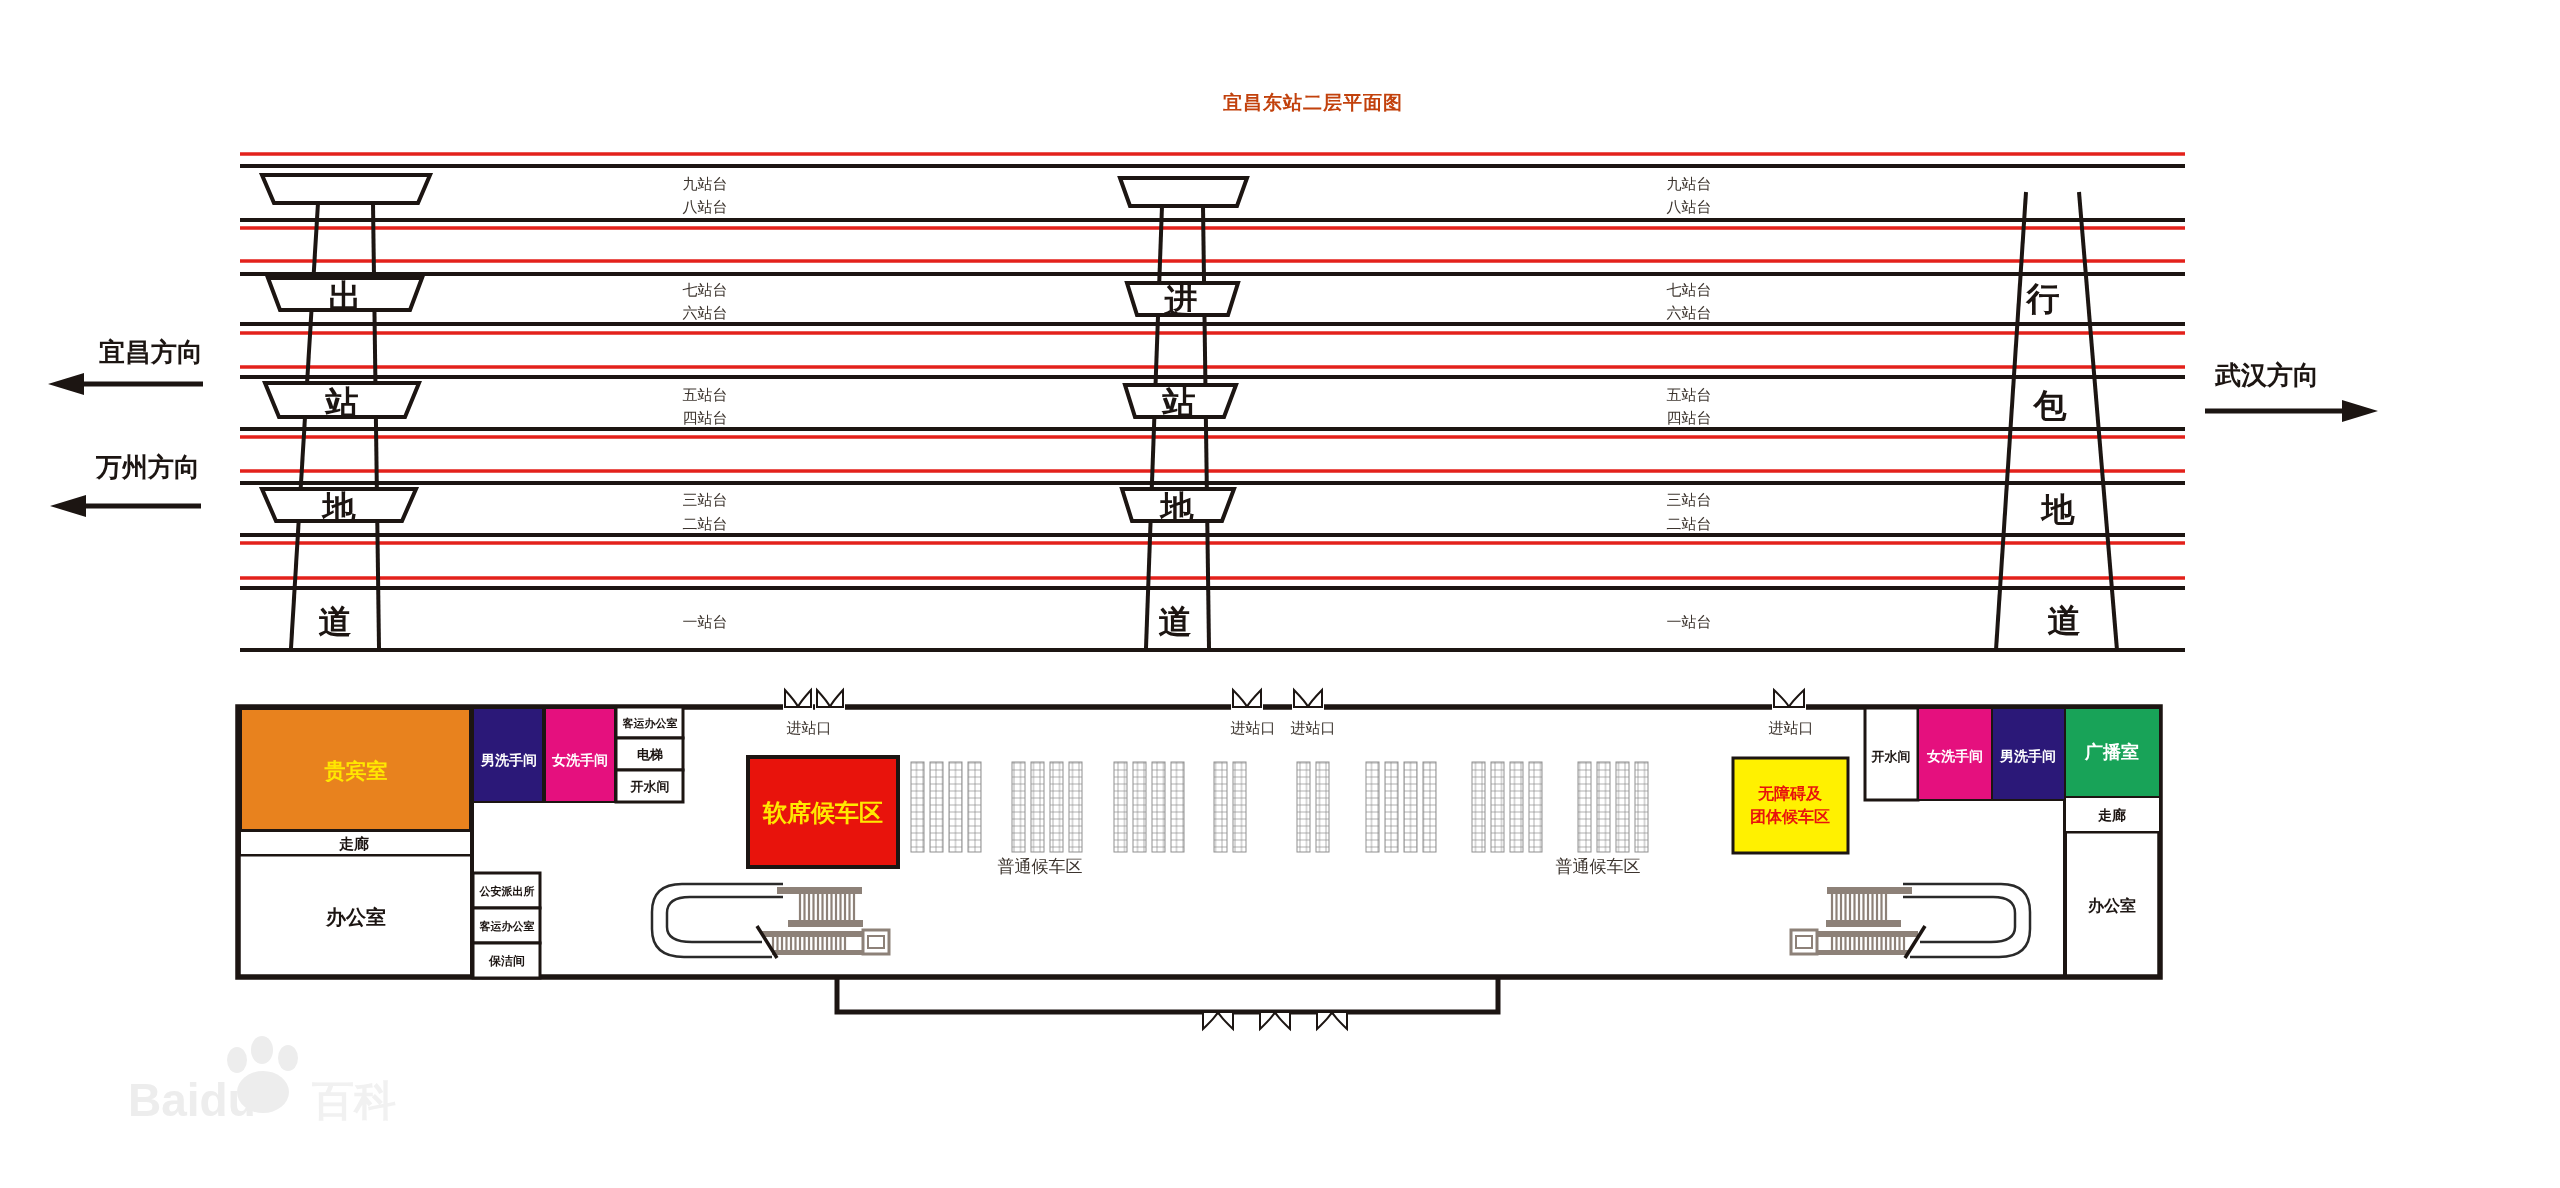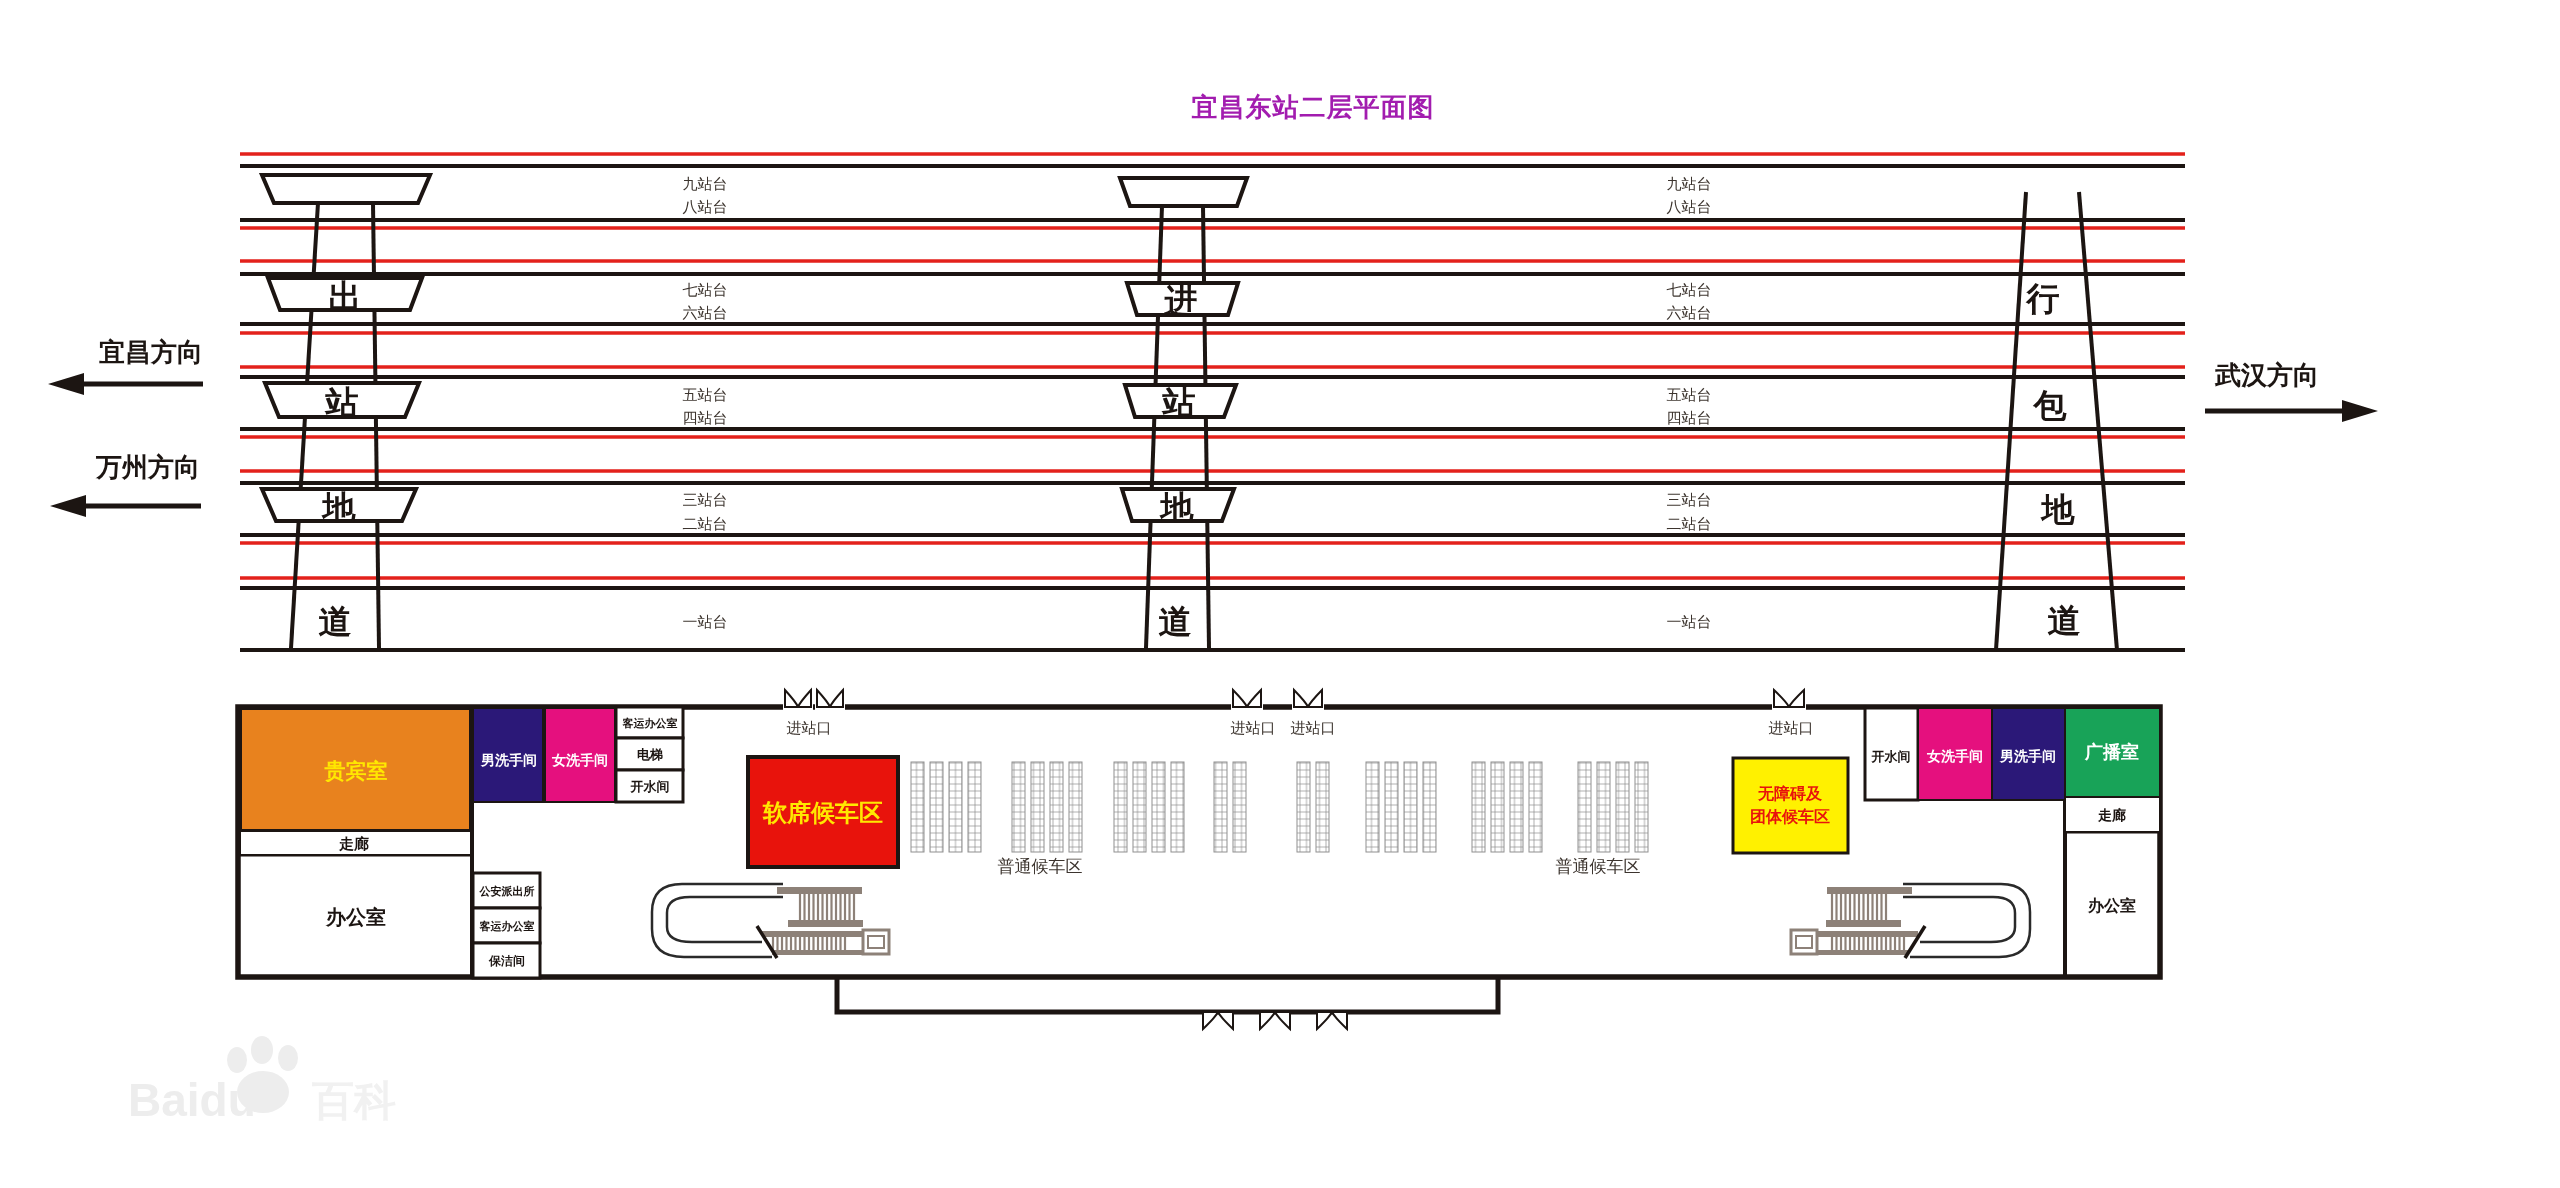--- a/index.html
+++ b/index.html
@@ -1,20 +1,20 @@
 <!DOCTYPE html>
 <html><head>
 <meta charset="utf-8">
 <style>
   html,body{margin:0;padding:0;background:#ffffff;}
   #stage{position:relative;width:2560px;height:1188px;background:#ffffff;overflow:hidden;
          font-family:"Liberation Sans","DejaVu Sans",sans-serif;}
   #plan{position:absolute;left:0;top:0;}
   #title{position:absolute;left:1063px;top:90px;width:500px;text-align:center;
-         font-size:26px;font-weight:bold;color:#a21caf;letter-spacing:1px;}
+         font-size:19px;font-weight:bold;color:#c2410c;letter-spacing:1px;}
   svg text{font-family:"Liberation Sans","DejaVu Sans",sans-serif;}
 </style>
 </head>
 <body>
 
 <div id="stage">
   <svg id="plan" width="2560" height="1188" viewBox="0 0 2560 1188">
       <defs>
         <pattern id="seatPattern" width="6.5" height="7" patternUnits="userSpaceOnUse">
           <rect x="0" y="0" width="6.5" height="7" fill="#ffffff" stroke="#8f8f8f" stroke-width="0.7"></rect>

